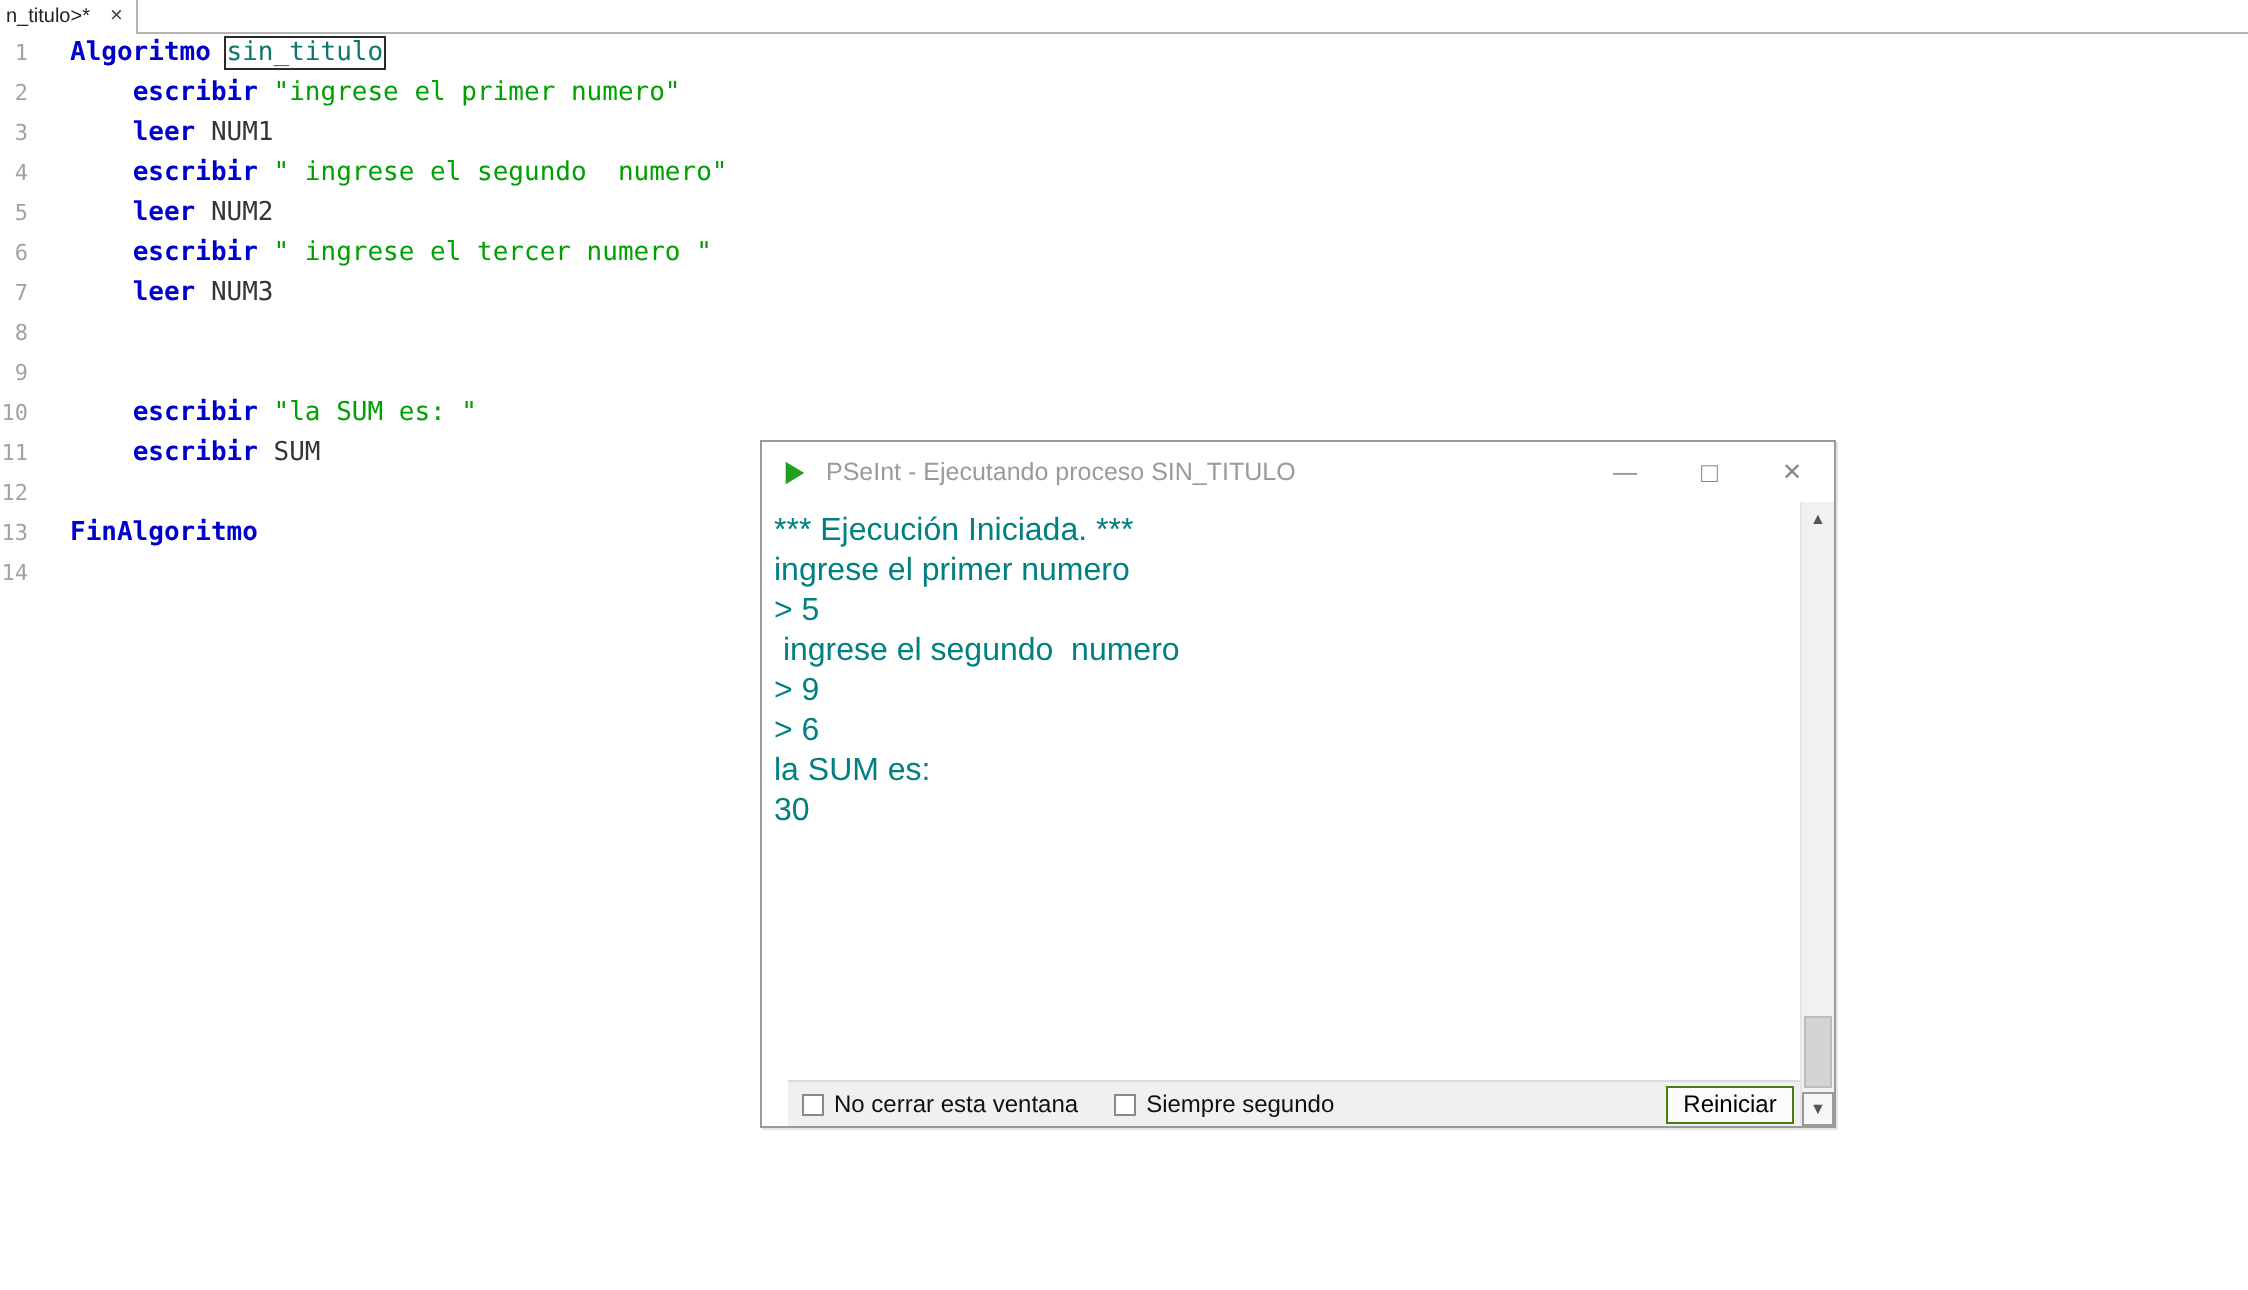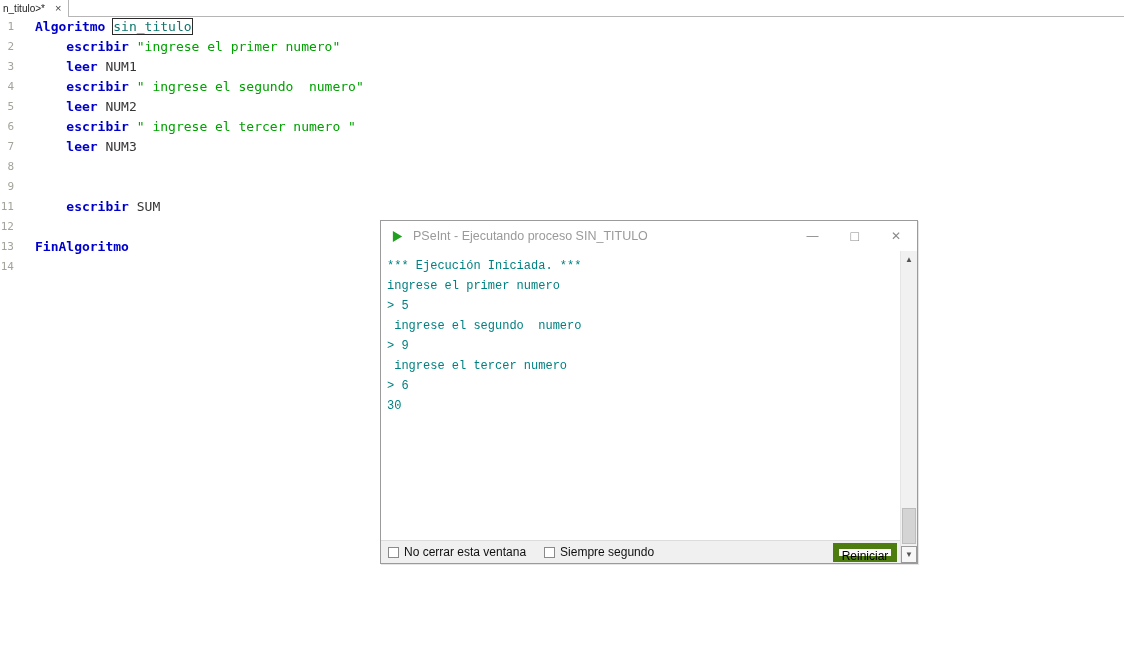--- a/index.html
+++ b/index.html
@@ -35,34 +35,34 @@
   .logo { width:13px; height:13px; flex:0 0 13px; }
   .logo path { fill:var(--logo-green); }
   .title { margin-left:9px; color:var(--title-gray); font-size:12.5px; flex:1;
            white-space:nowrap; overflow:hidden; }
   .win-controls { display:flex; gap:32px; color:#8a8a8a; }
   .win-controls .wc { cursor:pointer; font-size:12px; line-height:12px; }
   .wc.max { font-size:14px; }
 
   .console-body { flex:1; display:flex; min-height:0; }
   .console-main { flex:1; display:flex; flex-direction:column; min-width:0; }
-  .console-output { flex:1; padding:5px 0 0 6px; font-family:Liberation Mono, monospace;
-                    font-size:12px; color:var(--console-text); overflow:hidden; }
+  .console-output { flex:1; padding:5px 0 0 6px; font-family:Liberation Sans, sans-serif;
+                    font-size:16px; color:var(--console-text); overflow:hidden; }
   .console-output .out-line { height:20px; line-height:20px; white-space:pre; }
 
   .console-footer { flex:0 0 23px; background:#f0f0f0; border-top:1px solid #dcdcdc;
                     display:flex; align-items:center; font-size:12px; color:#101010;
-                    padding-left:7px; }
+                    padding-left:7px;margin-left:13px; }
   .console-footer label { display:flex; align-items:center; cursor:default; }
   .cb { display:inline-block; width:11px; height:11px; background:#fff;
         border:1px solid #8a8a8a; margin-right:5px; }
   .lbl2 { margin-left:18px; }
   .btn-reiniciar { margin-left:auto; margin-right:3px; width:64px; height:19px;
                    font-size:12px; font-family:"Liberation Sans", sans-serif;
-                   background:#fbfbfb; border:6px solid #4d7c0f; cursor:pointer; }
+                   background:#fbfbfb; border:1px solid #4d7c0f; cursor:pointer; }
 
   
   .scrollbar { flex:0 0 17px; background:#f1f1f1; border-left:1px solid #e5e5e5;
                display:flex; flex-direction:column; }
   .sb-btn { height:17px; flex:0 0 17px; display:flex; align-items:center; justify-content:center;
             font-size:8px; color:#555; background:#f1f1f1; cursor:pointer; }
   .sb-btn.down { border:1px solid #9a9a9a; background:#f7f7f7; }
   .sb-track { flex:1; position:relative; }
   .sb-thumb { position:absolute; left:1px; right:1px; bottom:2px; height:36px;
               background:#d4d4d4; border:1px solid #bdbdbd; cursor:grab; }
@@ -109,20 +109,24 @@
         <span class="code-text"><span class="seg-plain">    </span><span class="seg-kw">leer</span><span class="seg-plain"> NUM3</span></span>
       </div>
       <div class="code-line">
         <span class="line-num">8</span>
         <span class="code-text"></span>
       </div>
       <div class="code-line">
         <span class="line-num">9</span>
       </div>
       <div class="code-line">
+        <span class="line-num">10</span>
+        <span class="code-text"><span class="seg-plain">    </span><span class="seg-kw">escribir</span><span class="seg-plain"> </span><span class="seg-str">"la SUM es: "</span></span>
+      </div>
+      <div class="code-line">
         <span class="line-num">11</span>
         <span class="code-text"><span class="seg-plain">    </span><span class="seg-kw">escribir</span><span class="seg-plain"> SUM</span></span>
       </div>
       <div class="code-line">
         <span class="line-num">12</span>
         <span class="code-text"></span>
       </div>
       <div class="code-line">
         <span class="line-num">13</span>
         <span class="code-text"><span class="seg-kw">FinAlgoritmo</span></span>
@@ -147,22 +151,22 @@
     </div>
 
     <div class="console-body">
       <div class="console-main">
         <div class="console-output" id="console-output">
             <div class="out-line">*** Ejecución Iniciada. ***</div>
             <div class="out-line">ingrese el primer numero</div>
             <div class="out-line">&gt; 5</div>
             <div class="out-line"> ingrese el segundo  numero</div>
             <div class="out-line">&gt; 9</div>
-            <div class="out-line"> ingrese el tercer numero</div>
             <div class="out-line">&gt; 6</div>
+            <div class="out-line">la SUM es: </div>
             <div class="out-line">30</div>
           </div>
         <div class="console-footer">
           <label>
             <span class="cb"></span>
             <span>No cerrar esta ventana</span>
           </label>
           <label class="lbl2">
             <span class="cb"></span>
             <span>Siempre segundo</span>

